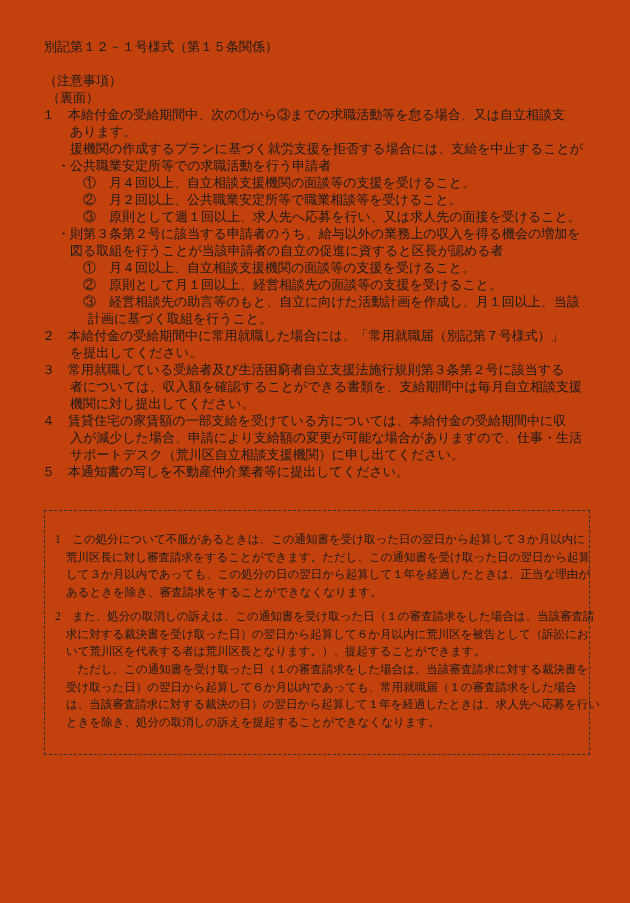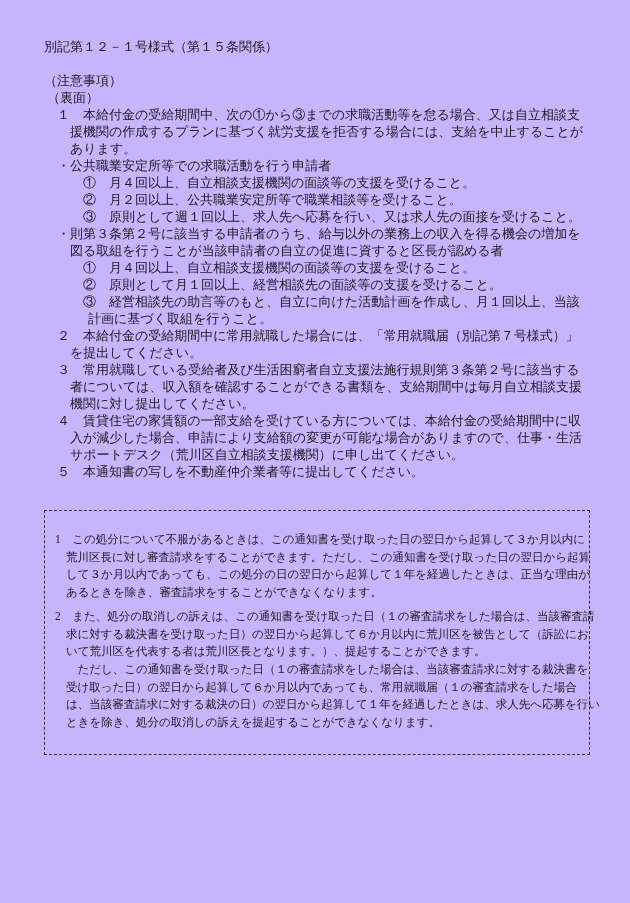--- a/index.html
+++ b/index.html
@@ -4,39 +4,39 @@
 <style>
   html, body {
     margin: 0;
     padding: 0;
     background: #ffffff;
   }
   .page {
     position: relative;
     width: 630px;
     height: 903px;
-    background: #c4b5fd;
+    background: #c2410c;
     font-family: "Liberation Serif", "DejaVu Serif", serif;
     color: #1b1b1b;
     overflow: hidden;
     box-sizing: border-box;
     padding-top: 38px;
   }
   
   .ln {
     font-size: 13px;
     line-height: 17px;
     height: 17px;
     white-space: pre;
     letter-spacing: 0;
   }
   .k-title     { margin-left: 44px; }
   .k-subtitle  { margin-left: 47px; }
   .k-section   { margin-left: 44px; margin-top: 17px; }
-  .k-num       { margin-left: 57px; }
+  .k-num       { margin-left: 42px; }
   .k-cont      { margin-left: 70px; }
   .k-bullet    { margin-left: 57px; }
   .k-circ      { margin-left: 83px; }
   .k-circ-cont { margin-left: 88px; }
 
   
   .appeal-box {
     box-sizing: border-box;
     width: 546px;
     margin: 30px 0 0 44px;
@@ -56,22 +56,22 @@
 </head>
 <body>
 
 <div class="page">
 
   <div class="notes-body">
       <div class="ln k-title">別記第１２－１号様式（第１５条関係）</div>
       <div class="ln k-section">（注意事項）</div>
       <div class="ln k-subtitle">（裏面）</div>
       <div class="ln k-num">１　本給付金の受給期間中、次の①から③までの求職活動等を怠る場合、又は自立相談支</div>
+      <div class="ln k-cont">あります。</div>
       <div class="ln k-cont">援機関の作成するプランに基づく就労支援を拒否する場合には、支給を中止することが</div>
-      <div class="ln k-cont">あります。</div>
       <div class="ln k-bullet">・公共職業安定所等での求職活動を行う申請者</div>
       <div class="ln k-circ">①　月４回以上、自立相談支援機関の面談等の支援を受けること。</div>
       <div class="ln k-circ">②　月２回以上、公共職業安定所等で職業相談等を受けること。</div>
       <div class="ln k-circ">③　原則として週１回以上、求人先へ応募を行い、又は求人先の面接を受けること。</div>
       <div class="ln k-bullet">・則第３条第２号に該当する申請者のうち、給与以外の業務上の収入を得る機会の増加を</div>
       <div class="ln k-cont">図る取組を行うことが当該申請者の自立の促進に資すると区長が認める者</div>
       <div class="ln k-circ">①　月４回以上、自立相談支援機関の面談等の支援を受けること。</div>
       <div class="ln k-circ">②　原則として月１回以上、経営相談先の面談等の支援を受けること。</div>
       <div class="ln k-circ">③　経営相談先の助言等のもと、自立に向けた活動計画を作成し、月１回以上、当該</div>
       <div class="ln k-circ-cont">計画に基づく取組を行うこと。</div>

